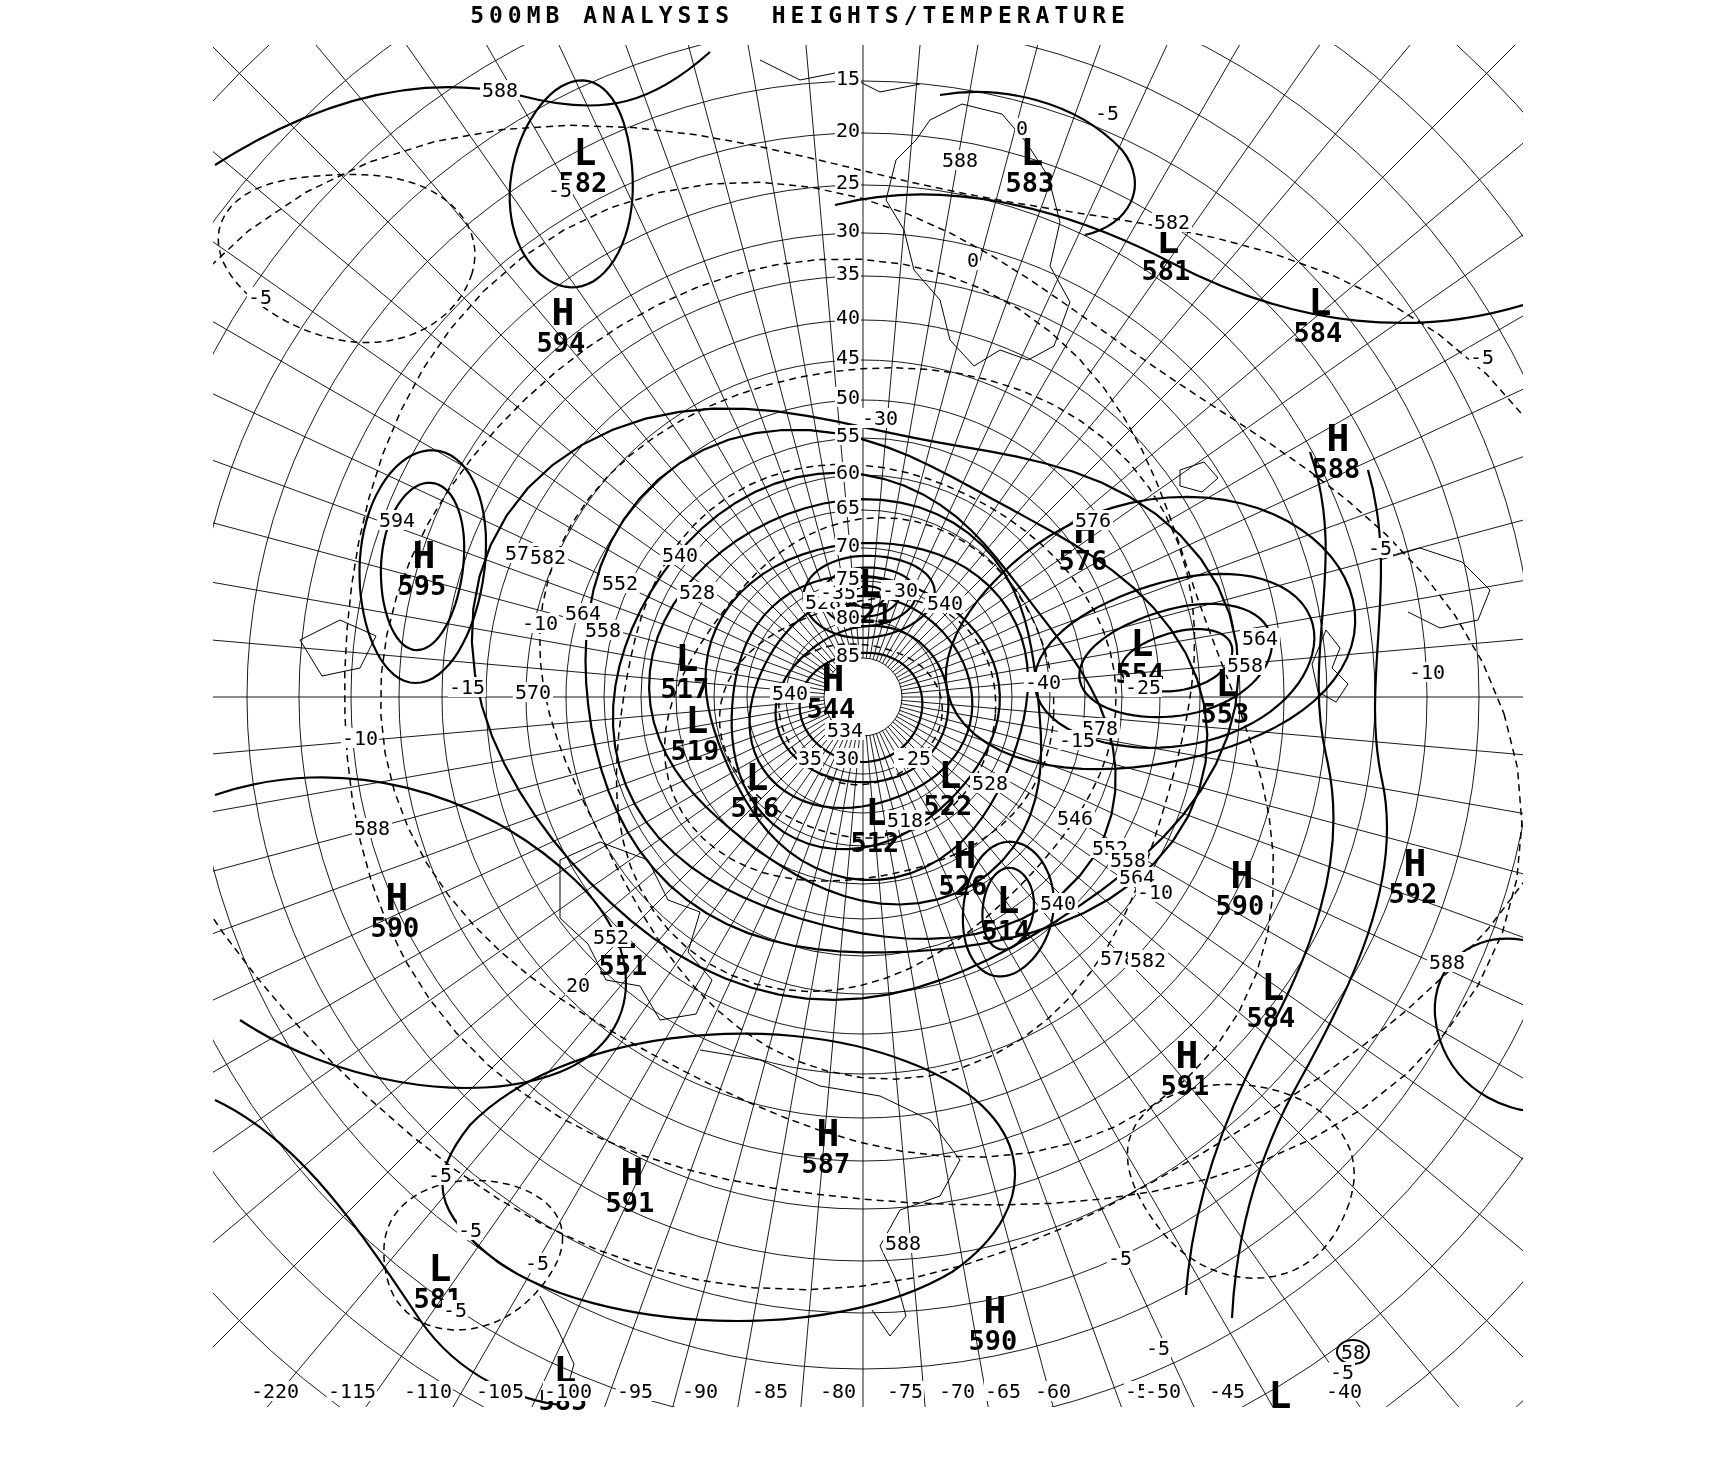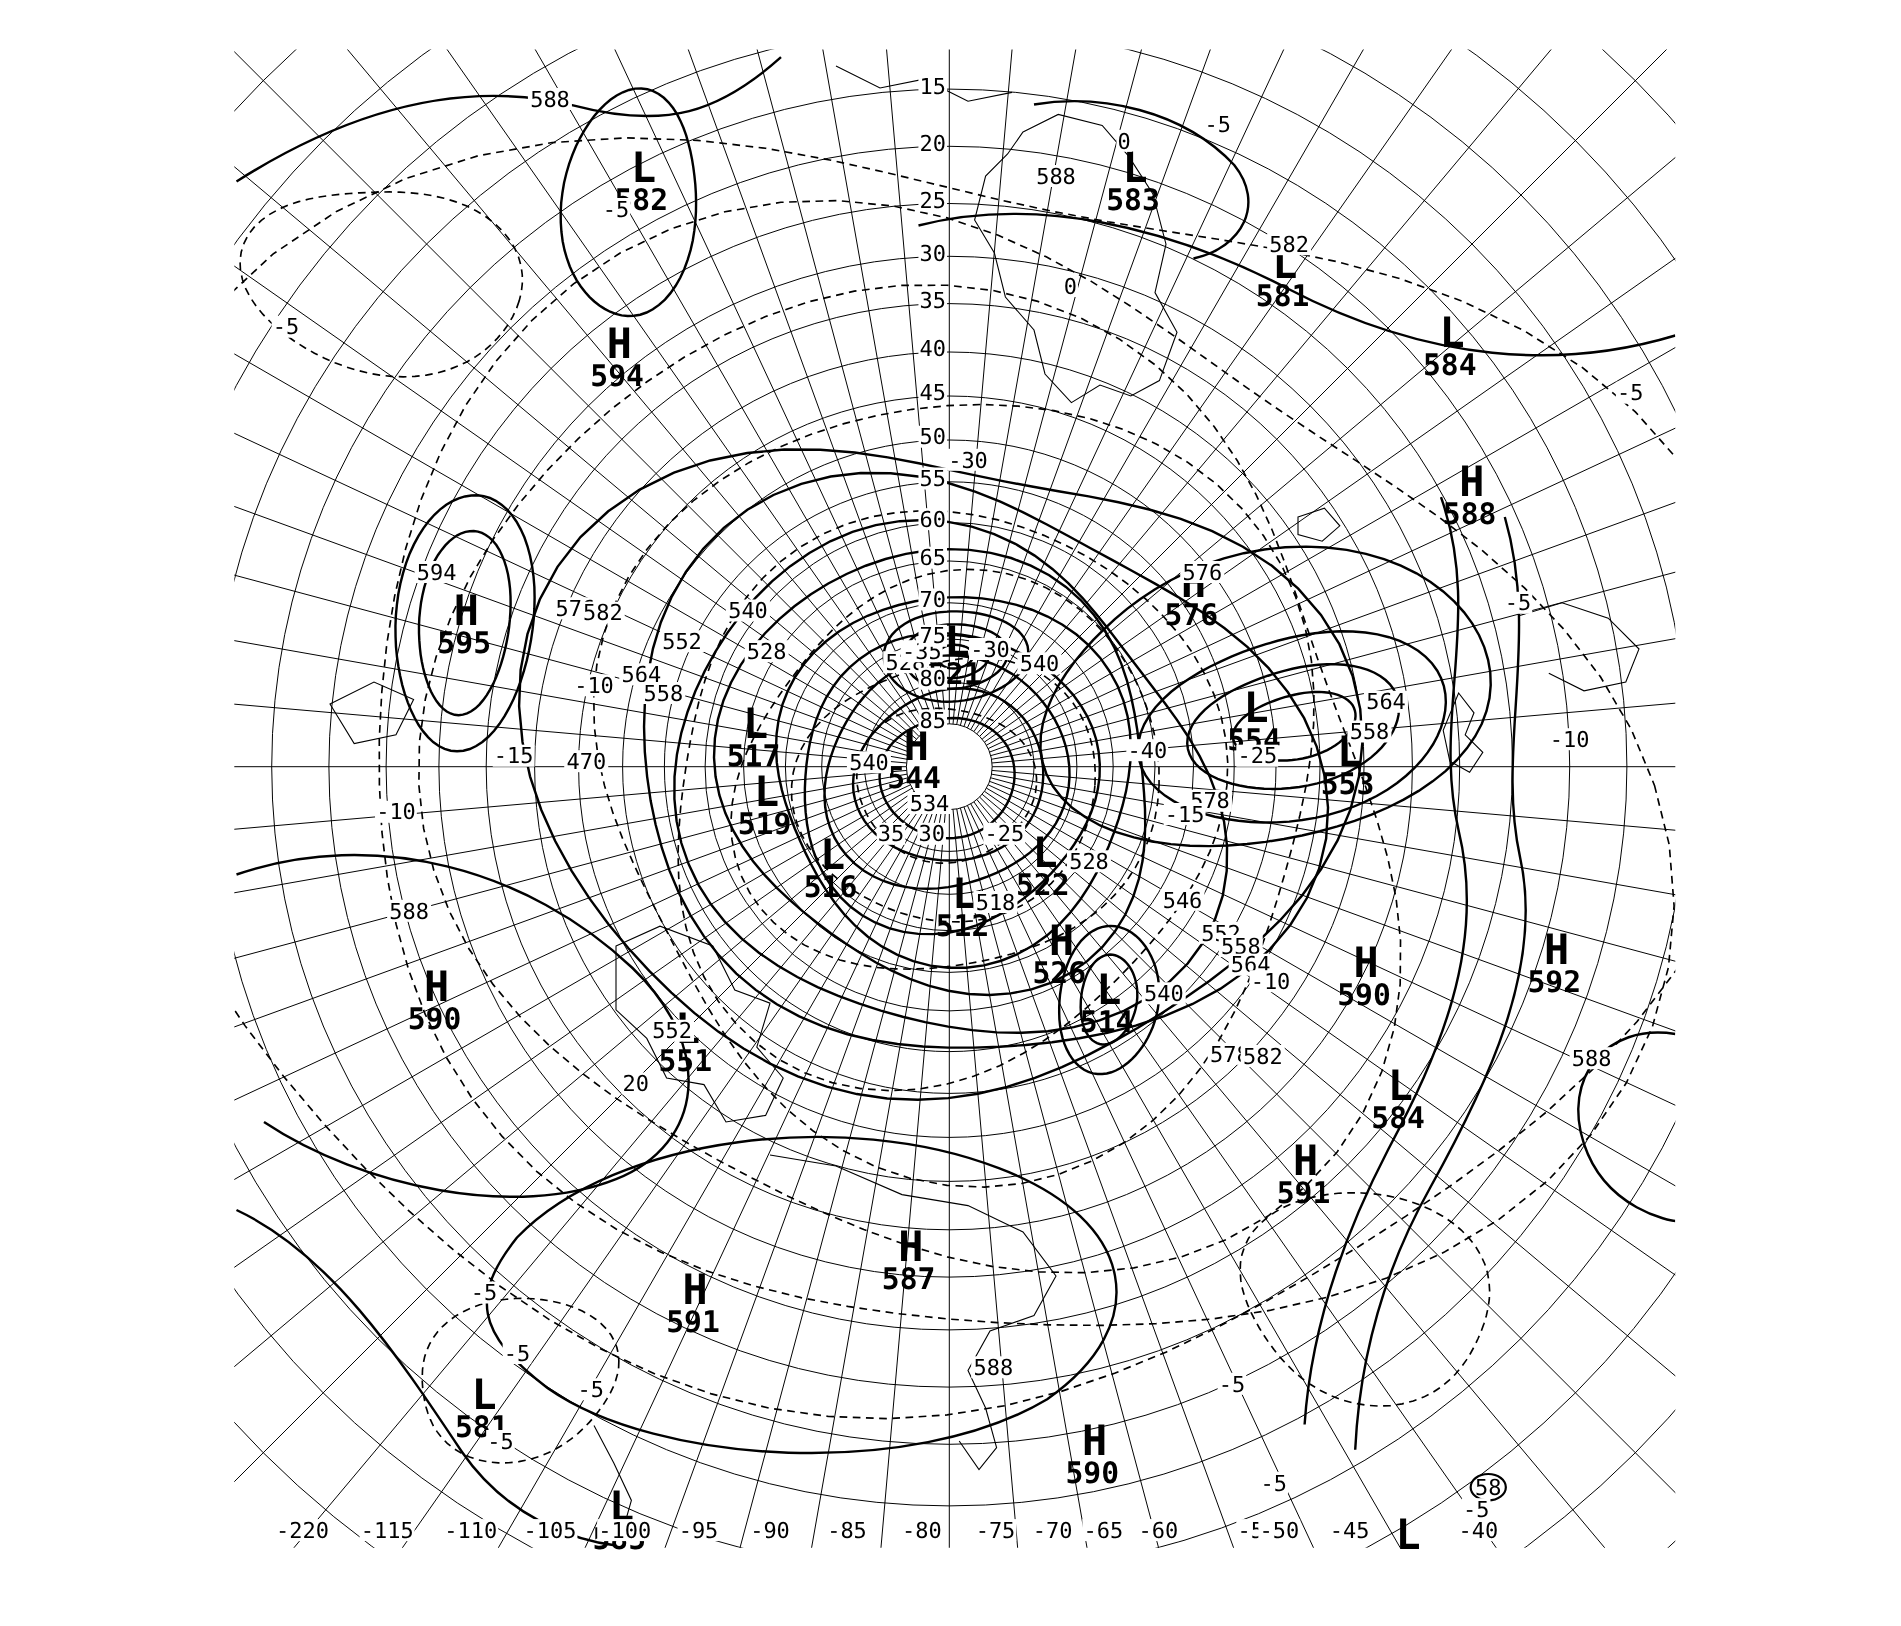--- a/index.html
+++ b/index.html
@@ -241,21 +241,21 @@
       <span class="clabel" style="left: 960px; top: 160px;">588</span>
       <span class="clabel" style="left: 1172px; top: 222px;">582</span>
       <span class="clabel" style="left: 397px; top: 520px;">594</span>
       <span class="clabel" style="left: 523px; top: 553px;">576</span>
       <span class="clabel" style="left: 548px; top: 557px;">582</span>
       <span class="clabel" style="left: 620px; top: 583px;">552</span>
       <span class="clabel" style="left: 583px; top: 613px;">564</span>
       <span class="clabel" style="left: 603px; top: 630px;">558</span>
       <span class="clabel" style="left: 680px; top: 555px;">540</span>
       <span class="clabel" style="left: 697px; top: 592px;">528</span>
-      <span class="clabel" style="left: 533px; top: 692px;">470</span>
+      <span class="clabel" style="left: 533px; top: 692px;">570</span>
       <span class="clabel" style="left: 372px; top: 828px;">588</span>
       <span class="clabel" style="left: 611px; top: 937px;">552</span>
       <span class="clabel" style="left: 903px; top: 1243px;">588</span>
       <span class="clabel" style="left: 823px; top: 602px;">528</span>
       <span class="clabel" style="left: 945px; top: 603px;">540</span>
       <span class="clabel" style="left: 790px; top: 693px;">540</span>
       <span class="clabel" style="left: 845px; top: 730px;">534</span>
       <span class="clabel" style="left: 905px; top: 820px;">518</span>
       <span class="clabel" style="left: 990px; top: 783px;">528</span>
       <span class="clabel" style="left: 1075px; top: 818px;">546</span>
@@ -326,13 +326,14 @@
       <span class="glabel" style="left: 838px; top: 1391px;">-80</span>
       <span class="glabel" style="left: 905px; top: 1391px;">-75</span>
       <span class="glabel" style="left: 957px; top: 1391px;">-70</span>
       <span class="glabel" style="left: 1003px; top: 1391px;">-65</span>
       <span class="glabel" style="left: 1053px; top: 1391px; text-align: center;">-60</span>
       <span class="glabel" style="left: 1107px; top: 1391px; margin-left: 36px;">-55</span>
       <span class="glabel" style="left: 1163px; top: 1391px;">-50</span>
       <span class="glabel" style="left: 1227px; top: 1391px;">-45</span>
       <span class="glabel" style="left: 1344px; top: 1391px;">-40</span>
     </div>
+  <div class="title">500MB ANALYSIS  HEIGHTS/TEMPERATURE</div>
 </div>
 
 </body></html>

